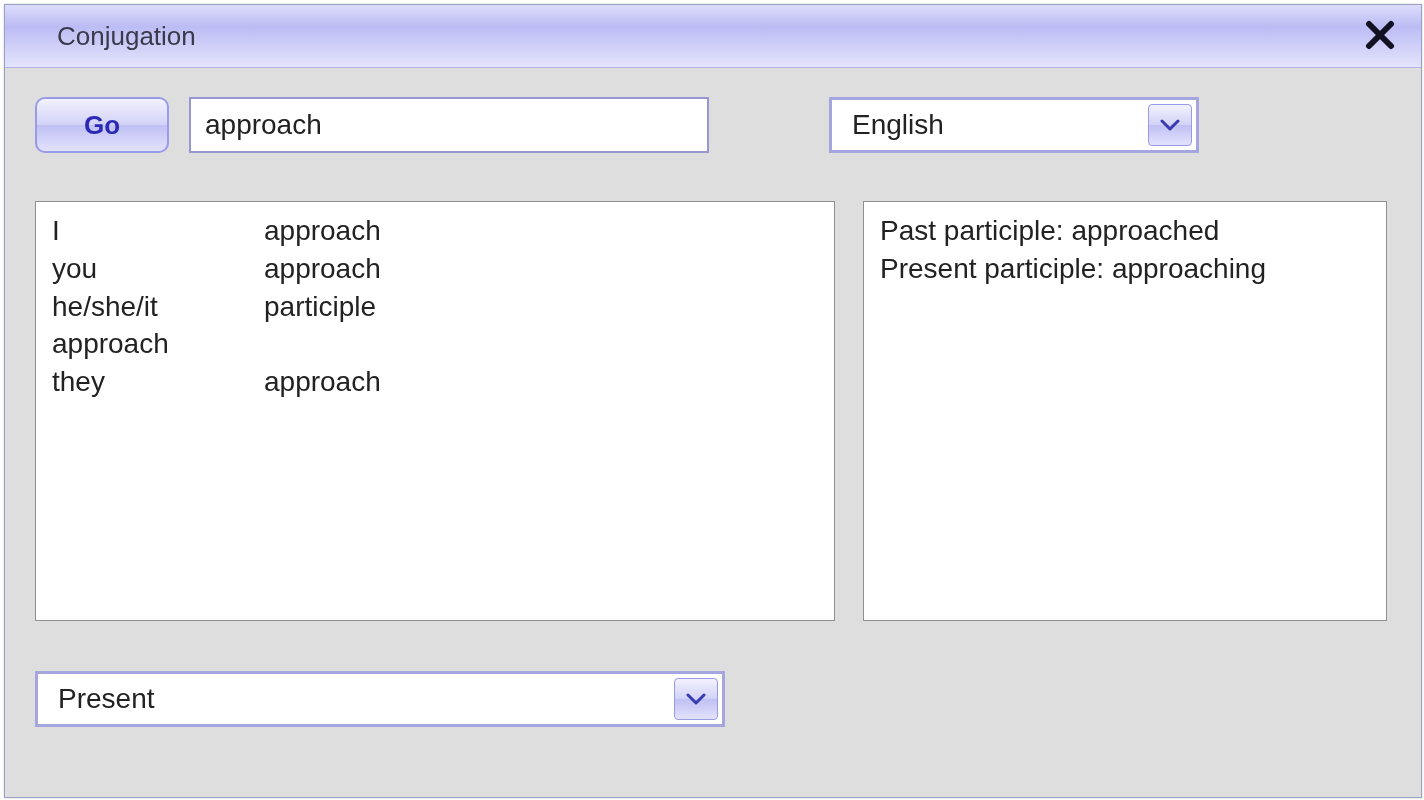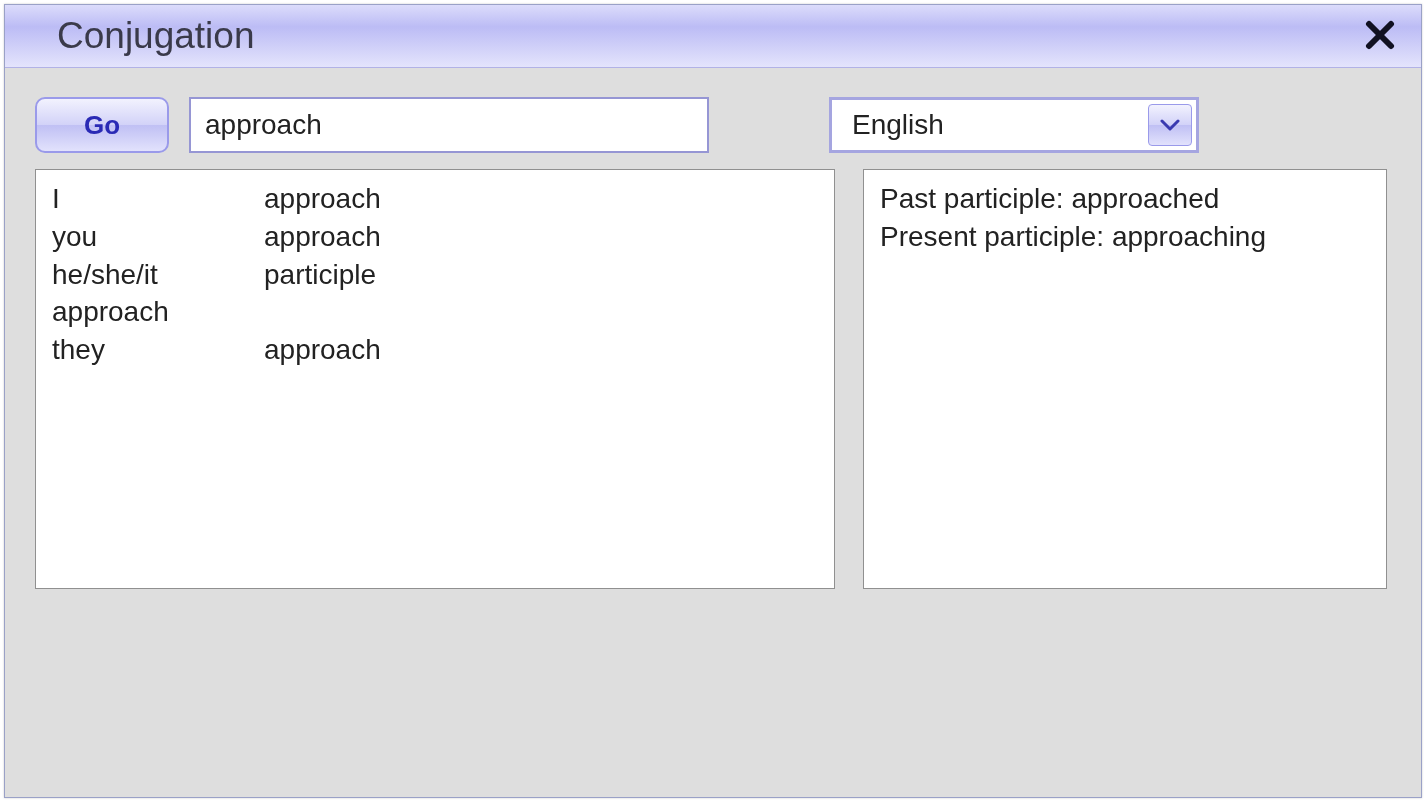--- a/index.html
+++ b/index.html
@@ -23,21 +23,21 @@
   .titlebar {
     height: 62px;
     background: linear-gradient(to bottom, #dcdcfb 0%, #bcbcf5 35%, #c8c8f7 55%, #e4e4fc 100%);
     border-bottom: 1px solid #b2b2e6;
     display: flex;
     align-items: center;
     padding: 0 18px 0 52px;
     position: relative;
   }
   .titlebar-title {
-    font-size: 37px;
+    font-size: 26px;
     color: #3a3a4a;
   }
   .close-btn {
     position: absolute;
     right: 18px;
     top: 50%;
     transform: translateY(-50%);
     font-size: 40px;
     font-weight: 900;
     color: #111122;
@@ -51,21 +51,21 @@
     left: 0;
     right: 0;
     bottom: 0;
     padding: 30px;
     box-sizing: border-box;
   }
   .top-row {
     display: flex;
     align-items: center;
     gap: 20px;
-    margin-bottom: 16px;
+    margin-bottom: 48px;
   }
   .go-btn {
     height: 56px;
     width: 134px;
     border: 2px solid #9a9aea;
     border-radius: 10px;
     background: linear-gradient(to bottom, #f2f2fe 0%, #d2d2f8 50%, #c0c0f4 51%, #e2e2fc 100%);
     color: #2a2ab5;
     font-size: 26px;
     font-weight: 600;
@@ -224,15 +224,25 @@
           <span>approached</span>
         </div>
         <div class="participle-row">
           <span>Present participle:</span>
           <span> </span>
           <span>approaching</span>
         </div>
       </div>
     </div>
 
+    <div class="tense-select-wrap">
+      <div class="select-box">
+        <span>Present</span>
+        <span class="select-arrow">
+          <svg viewBox="0 0 20 14">
+            <polyline points="2,3 10,11 18,3" fill="none" stroke="#3a3ab0" stroke-width="3" stroke-linecap="round" stroke-linejoin="round"></polyline>
+          </svg>
+        </span>
+      </div>
+    </div>
 
   </div>
 </div>
 
 </body></html>

